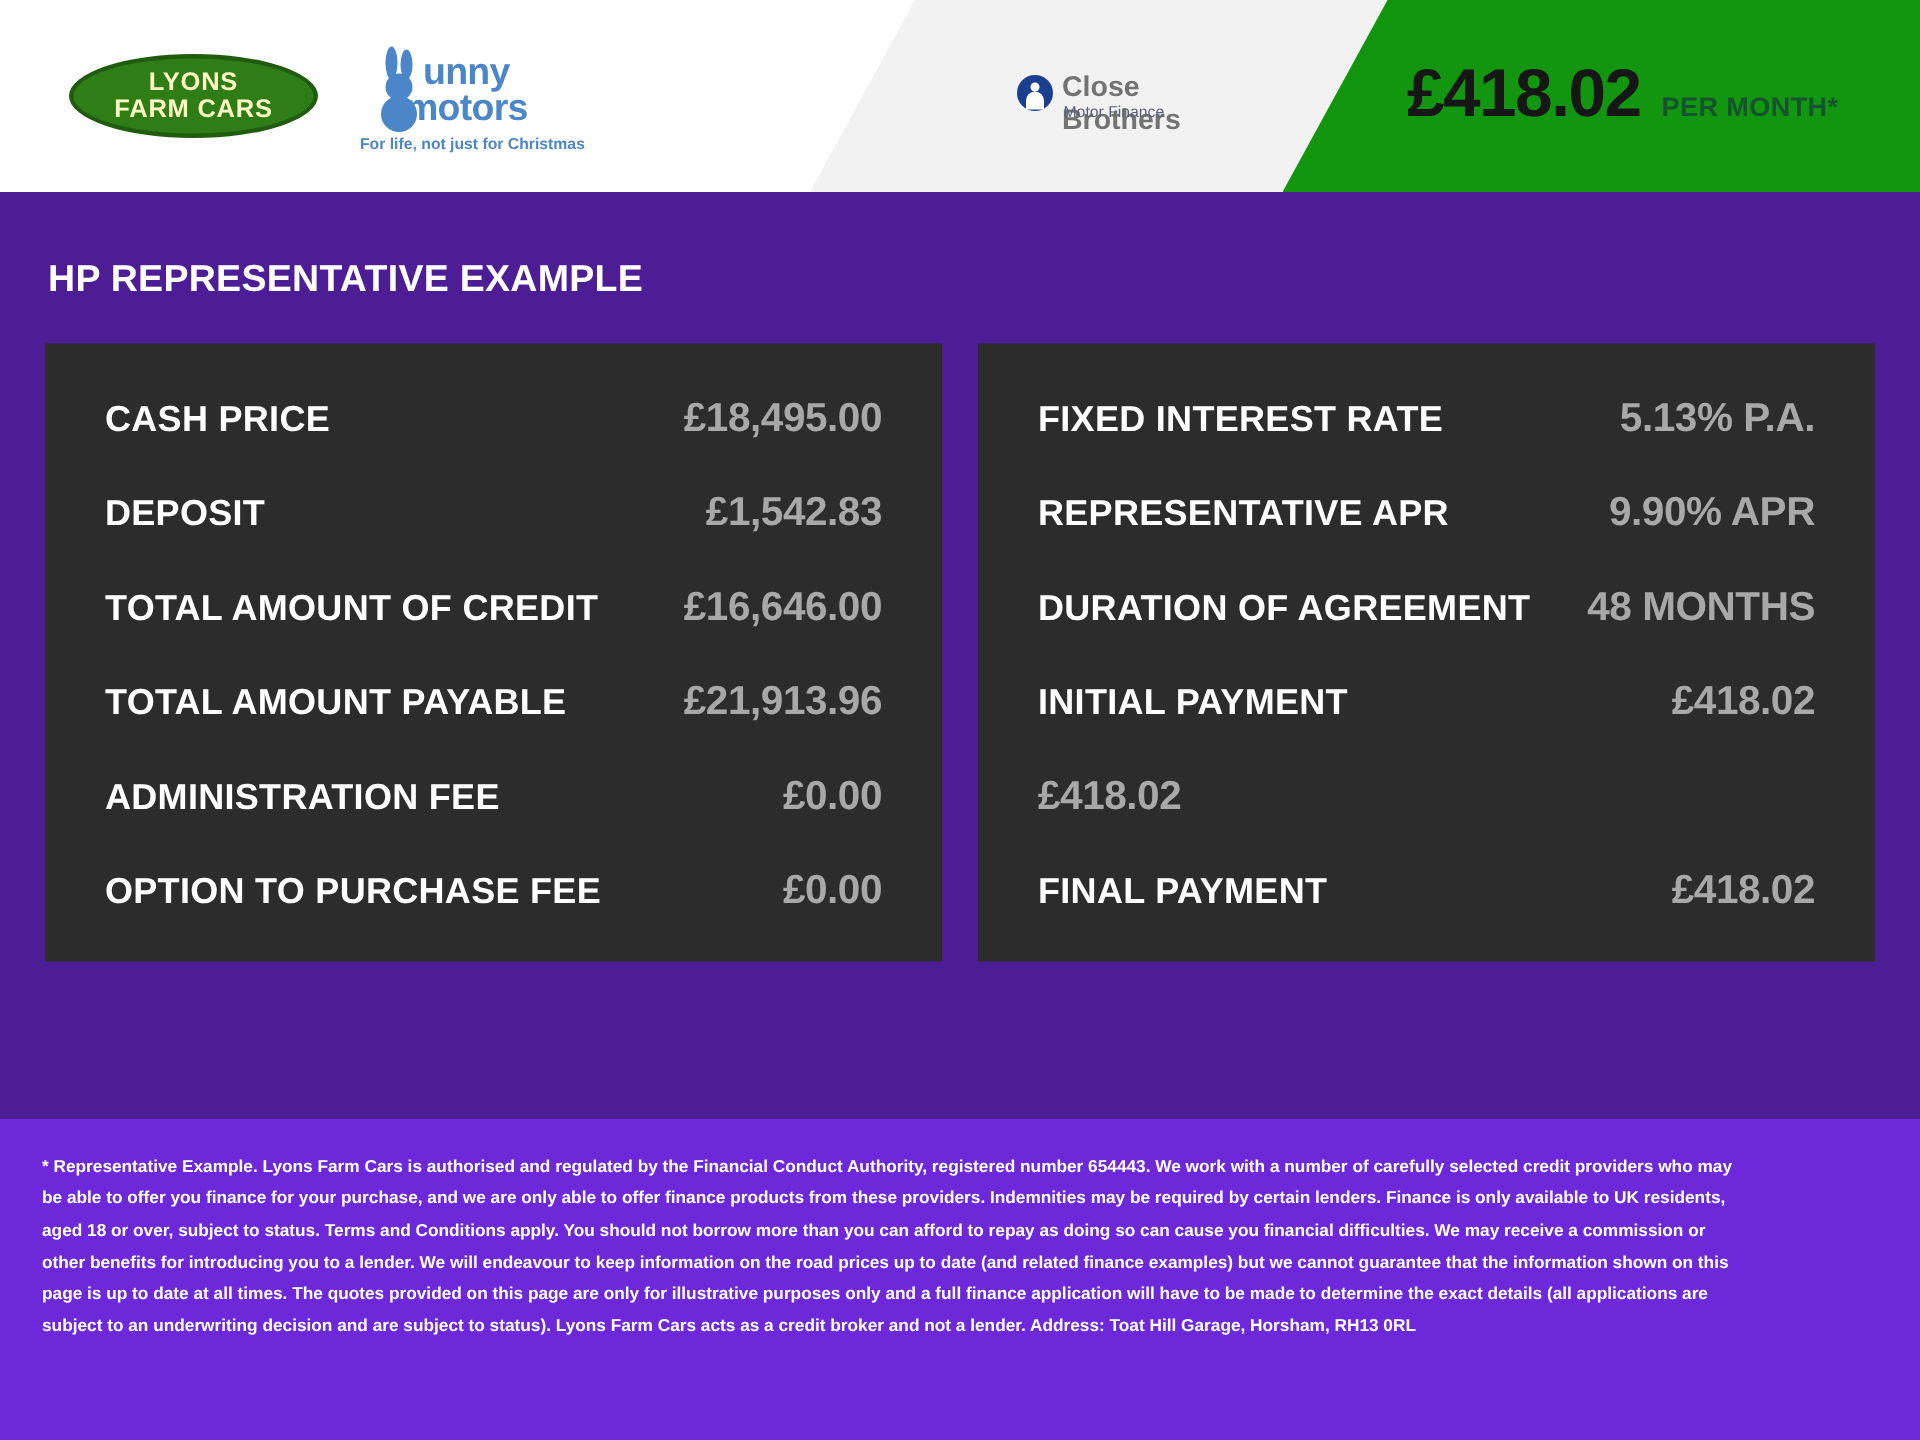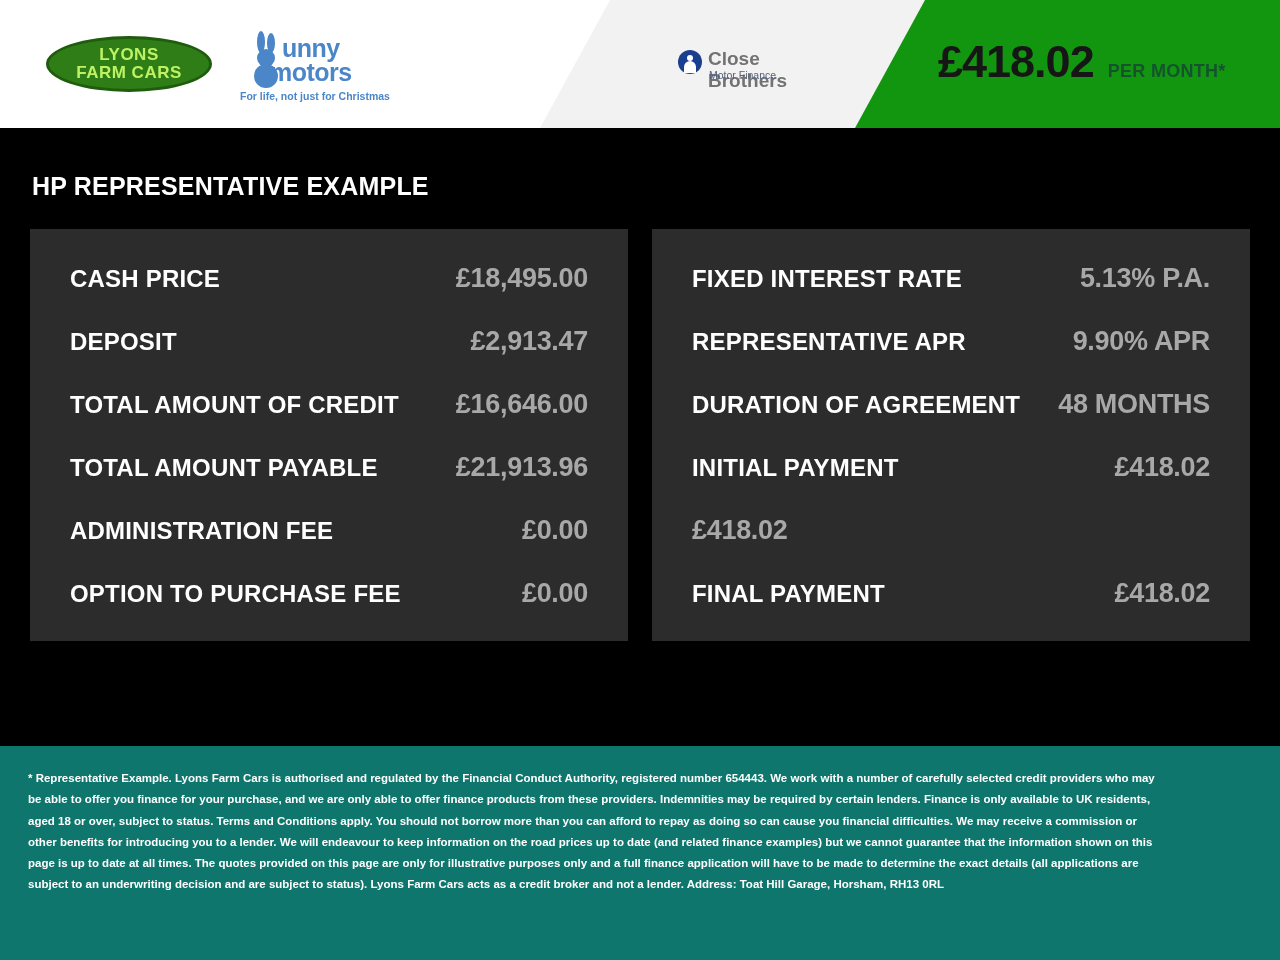--- a/index.html
+++ b/index.html
@@ -48,21 +48,21 @@
     border-radius: 50%;
     background: #2e7d16;
     border: 3px solid #1f5c0e;
     display: flex;
     flex-direction: column;
     align-items: center;
     justify-content: center;
     line-height: 1.05;
   }
   .lyons-logo span {
-    color: #bef264;
+    color: #fef9c3;
     font-weight: bold;
     font-size: 17px;
     letter-spacing: 0.5px;
   }
 
   
   .sunny-logo {
     position: absolute;
     left: 240px; top: 26px;
     width: 150px; height: 80px;
@@ -152,21 +152,21 @@
     font-weight: bold;
     color: #14532d;
     letter-spacing: 0.3px;
   }
 
   
   .main {
     position: relative;
     width: 1280px;
     height: 618px;
-    background: #000000;
+    background: #4c1d95;
     padding: 44px 30px 0 30px;
   }
   .main-title {
     color: #ffffff;
     font-size: 25px;
     font-weight: bold;
     letter-spacing: 0.2px;
     margin-left: 2px;
     margin-bottom: 28px;
   }
@@ -196,21 +196,21 @@
     color: #a8a8a8;
     font-size: 27px;
     font-weight: bold;
     letter-spacing: -0.3px;
   }
 
   
   .footer {
     width: 1280px;
     height: 214px;
-    background: #0f766e;
+    background: #6d28d9;
     padding: 22px 28px 0 28px;
   }
   .footer p {
     color: #ffffff;
     font-size: 11.5px;
     font-weight: bold;
     line-height: 1.85;
     max-width: 1130px;
   }
 </style>
@@ -255,21 +255,21 @@
   <div class="main-title">HP REPRESENTATIVE EXAMPLE</div>
   <div class="panels">
 
     <div class="panel">
       <div class="row">
         <div class="row-label">CASH PRICE</div>
         <div class="row-value">£18,495.00</div>
       </div>
       <div class="row">
         <div class="row-label">DEPOSIT</div>
-        <div class="row-value">£2,913.47</div>
+        <div class="row-value">£1,542.83</div>
       </div>
       <div class="row">
         <div class="row-label">TOTAL AMOUNT OF CREDIT</div>
         <div class="row-value">£16,646.00</div>
       </div>
       <div class="row">
         <div class="row-label">TOTAL AMOUNT PAYABLE</div>
         <div class="row-value">£21,913.96</div>
       </div>
       <div class="row">

